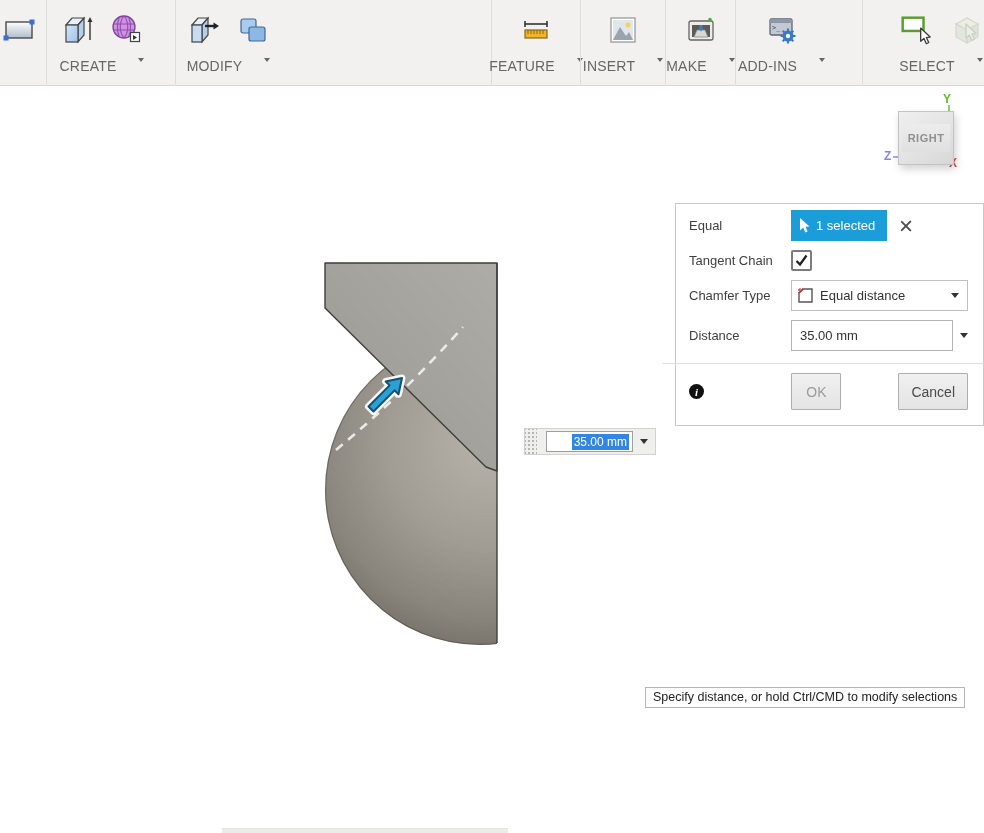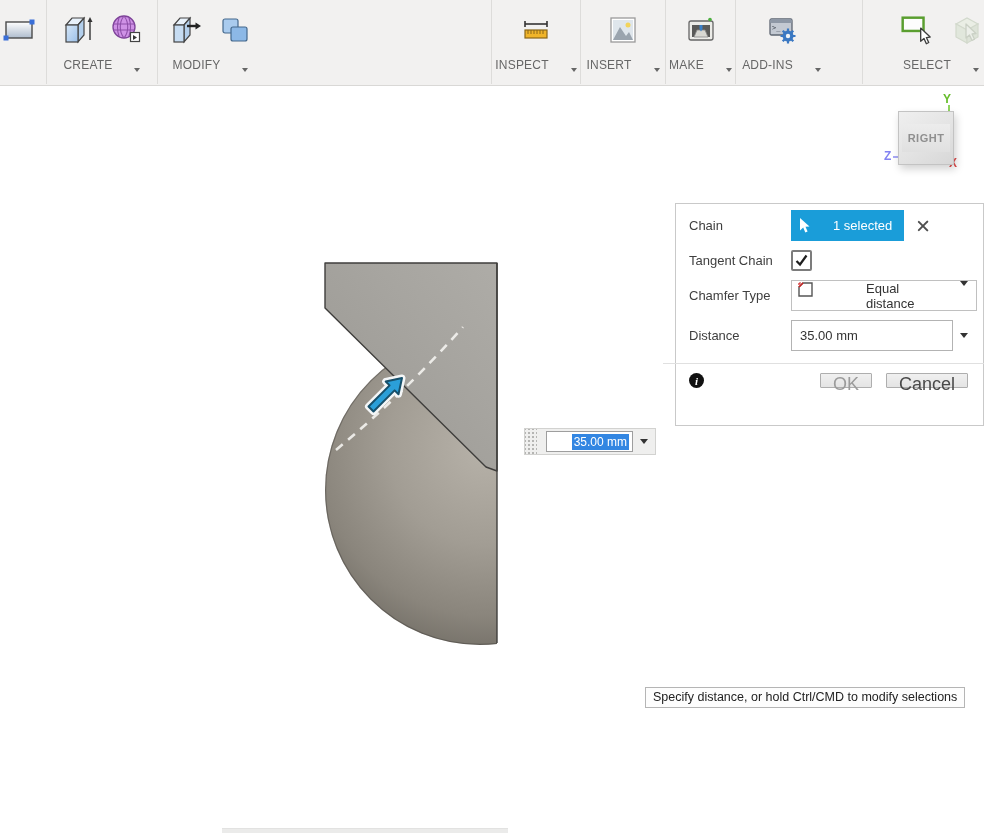--- a/index.html
+++ b/index.html
@@ -15,22 +15,22 @@
     background:#f2f1f0;border-bottom:1px solid #d9d8d6;z-index:5;
   }
   .tgroup{
     position:absolute;top:0;height:84px;
     display:flex;flex-direction:column;align-items:center;justify-content:flex-start;
     border-left:1px solid #dddcda;box-sizing:border-box;
   }
   .tgroup.first{border-left:none;}
   .ticons{display:flex;align-items:center;justify-content:center;gap:12px;height:56px;margin-top:2px;}
   .tlabel{
-    display:flex;align-items:flex-end;gap:22px;
-    font-size:12px;color:#666;letter-spacing:.2px;white-space:nowrap;
+    display:flex;align-items:flex-start;gap:22px;
+    font-size:14px;color:#666;letter-spacing:.2px;white-space:nowrap;
   }
   .caret{width:0;height:0;border-left:3.5px solid transparent;border-right:3.5px solid transparent;border-top:4px solid #666;display:inline-block;}
   .ticon{width:36px;height:36px;display:flex;align-items:center;justify-content:center;cursor:pointer;}
   
   .scene{position:absolute;left:0;top:0;z-index:1;}
   
   .viewcube-wrap{position:absolute;left:878px;top:90px;width:100px;height:95px;z-index:4;}
   .viewcube{
     position:absolute;left:20px;top:21px;width:54px;height:52px;
     background:linear-gradient(145deg,#efefef 0%,#e3e3e3 55%,#d7d7d7 100%);
@@ -62,56 +62,56 @@
   }
   .dlg-circle::after{content:"";position:absolute;left:2.5px;top:5px;width:7px;height:2px;background:#fff;}
   .dlg-title-text{font-size:12px;color:#4a4a4a;letter-spacing:.3px;flex:1;}
   .dlg-expand{display:flex;gap:1px;cursor:pointer;}
   .dlg-expand i{width:0;height:0;border-top:4px solid transparent;border-bottom:4px solid transparent;border-left:5px solid #2a2a2a;}
   .dlg-body{padding:6px 15px 0 13px;}
   .dlg-row{display:flex;align-items:center;margin-bottom:9px;}
   .dlg-label{width:102px;flex:none;color:#3f3f3f;}
   .sel-btn{
     background:#1a9dd9;color:#fff;border:none;height:31px;padding:0 12px 0 8px;
-    display:flex;align-items:center;gap:22px;font-size:13px;cursor:pointer;
+    display:flex;align-items:center;gap:5px;font-size:13px;cursor:pointer;
   }
   .xicon{margin-left:12px;cursor:pointer;width:14px;height:14px;position:relative;}
   .xicon::before,.xicon::after{content:"";position:absolute;left:6px;top:0;width:2.4px;height:14px;background:#4f4f4f;border-radius:1px;}
   .xicon::before{transform:rotate(45deg);}
   .xicon::after{transform:rotate(-45deg);}
   .checkbox{
     width:17px;height:17px;background:#fff;border:2px solid #7c7c7c;border-radius:2px;
     display:flex;align-items:center;justify-content:center;cursor:pointer;
   }
   .dropdown{
     flex:1;height:31px;background:#fff;border:1px solid #c0c0c0;
-    display:flex;padding:0 8px 0 5px;cursor:pointer;box-sizing:border-box;gap:46px;
+    display:flex;align-items:center;padding:0 8px 0 5px;cursor:pointer;box-sizing:border-box;
   }
   .dropdown .dd-text{flex:1;margin-left:6px;color:#333;}
   .dd-arrow{width:0;height:0;border-left:4px solid transparent;border-right:4px solid transparent;border-top:5px solid #333;}
   .input-wrap{flex:1;display:flex;align-items:center;}
   .text-input{
     flex:1;height:31px;background:#fff;border:1px solid #b3b3b3;
     display:flex;align-items:center;padding-left:8px;color:#333;box-sizing:border-box;cursor:text;
   }
   .input-dd{margin-left:7px;cursor:pointer;}
   .dlg-sep{border-top:1px solid #e0e0e0;margin:12px -15px 0 -13px;}
   .dlg-footer{display:flex;align-items:center;padding:9px 15px 0 13px;}
   .info-icon{
     width:15px;height:15px;border-radius:50%;background:#111;color:#fff;
     font-family:"Liberation Serif",serif;font-weight:bold;font-style:italic;font-size:11px;
     display:flex;align-items:center;justify-content:center;cursor:pointer;
   }
   .dlg-footer .spacer{flex:1;}
   .btn{
-    height:15px;border:1px solid #aeaeae;background:linear-gradient(#f0f0f0,#e4e4e4);
-    font-size:18px;padding:0 12px;cursor:pointer;font-family:inherit;border-radius:1px;
+    height:37px;border:1px solid #aeaeae;background:linear-gradient(#f0f0f0,#e4e4e4);
+    font-size:14px;padding:0 12px;cursor:pointer;font-family:inherit;border-radius:1px;
   }
   .btn-ok{color:#9b9b9b;margin-right:14px;min-width:50px;}
-  .btn-cancel{color:#4a4a4a;}
+  .btn-cancel{color:#4a4a4a;margin-left:43px;}
   
   .float-input{
     position:absolute;left:524px;top:428px;height:27px;z-index:5;
     background:#efefee;border:1px solid #d2d2d0;display:flex;align-items:center;box-sizing:border-box;
   }
   .fi-handle{
     width:12px;height:25px;cursor:grab;
     background-image:radial-gradient(#b5b5b3 1px,transparent 1.2px);
     background-size:4px 4px;background-position:2px 2px;
   }
@@ -217,21 +217,21 @@
           <path d="M24,22 L28,24.5 L24,27 Z" fill="#333"></path>
         </svg>
       </span>
     </div>
     <div class="tlabel">
       <span>CREATE</span>
       <i class="caret"></i>
     </div>
   </div>
 
-  <div class="tgroup" style="left:157px;width:106px">
+  <div class="tgroup" style="left:175px;width:106px">
     <div class="ticons">
       <span class="ticon">
         <svg width="34" height="34" viewBox="0 0 34 34">
           <path d="M4,12 L10,5 L20,5 L14,12 Z" fill="#e8f1fa" stroke="#444" stroke-width="1.2"></path>
           <path d="M14,12 L20,5 L20,22 L14,29 Z" fill="#b3cfec" stroke="#444" stroke-width="1.2"></path>
           <rect x="4" y="12" width="10" height="17" fill="#c6dcf2" stroke="#444" stroke-width="1.2"></rect>
           <line x1="17" y1="13" x2="27" y2="13" stroke="#222" stroke-width="2.4"></line>
           <path d="M31,13 L25.5,9.5 L25.5,16.5 Z" fill="#222"></path>
         </svg>
       </span>
@@ -256,21 +256,21 @@
         <svg width="34" height="34" viewBox="0 0 34 34">
           <line x1="6" y1="11" x2="28" y2="11" stroke="#333" stroke-width="1.6"></line>
           <line x1="6" y1="8" x2="6" y2="14" stroke="#333" stroke-width="1.6"></line>
           <line x1="28" y1="8" x2="28" y2="14" stroke="#333" stroke-width="1.6"></line>
           <rect x="6" y="17" width="22" height="8" fill="#f0b429" stroke="#8a6718" stroke-width="1.2"></rect>
           <path d="M9,17 V21 M12,17 V21 M15,17 V21 M18,17 V21 M21,17 V21 M24,17 V21" stroke="#8a6718" stroke-width="1"></path>
         </svg>
       </span>
     </div>
     <div class="tlabel">
-      <span>INSPECT</span>
+      <span>FEATURE</span>
       <i class="caret"></i>
     </div>
   </div>
 
   <div class="tgroup" style="left:665px;width:70px">
     <div class="ticons">
       <span class="ticon">
         <svg width="34" height="34" viewBox="0 0 34 34">
           <rect x="5" y="8" width="24" height="19" rx="2" fill="#ececE8" stroke="#666" stroke-width="1.3"></rect>
           <rect x="8" y="12" width="18" height="12" fill="#5a5a58"></rect>
@@ -355,21 +355,21 @@
   <span class="axis-line axis-line-z"></span>
   <span class="axis axis-x">X</span>
   <div class="viewcube">
     <span class="face">RIGHT</span>
   </div>
 </div>
 
 <div class="dialog">
   <div class="dlg-body">
     <div class="dlg-row">
-      <span class="dlg-label">Chain</span>
+      <span class="dlg-label">Equal</span>
       <button class="sel-btn">
         <svg width="12" height="16" viewBox="0 0 12 16">
           <path d="M1,0 L1,12.5 L4.2,9.6 L6.3,14.6 L8.6,13.6 L6.5,8.7 L10.5,8.4 Z" fill="#fff"></path>
         </svg>
         <span>1 selected</span>
       </button>
       <span class="xicon"></span>
     </div>
     <div class="dlg-row">
       <span class="dlg-label">Tangent Chain</span>

